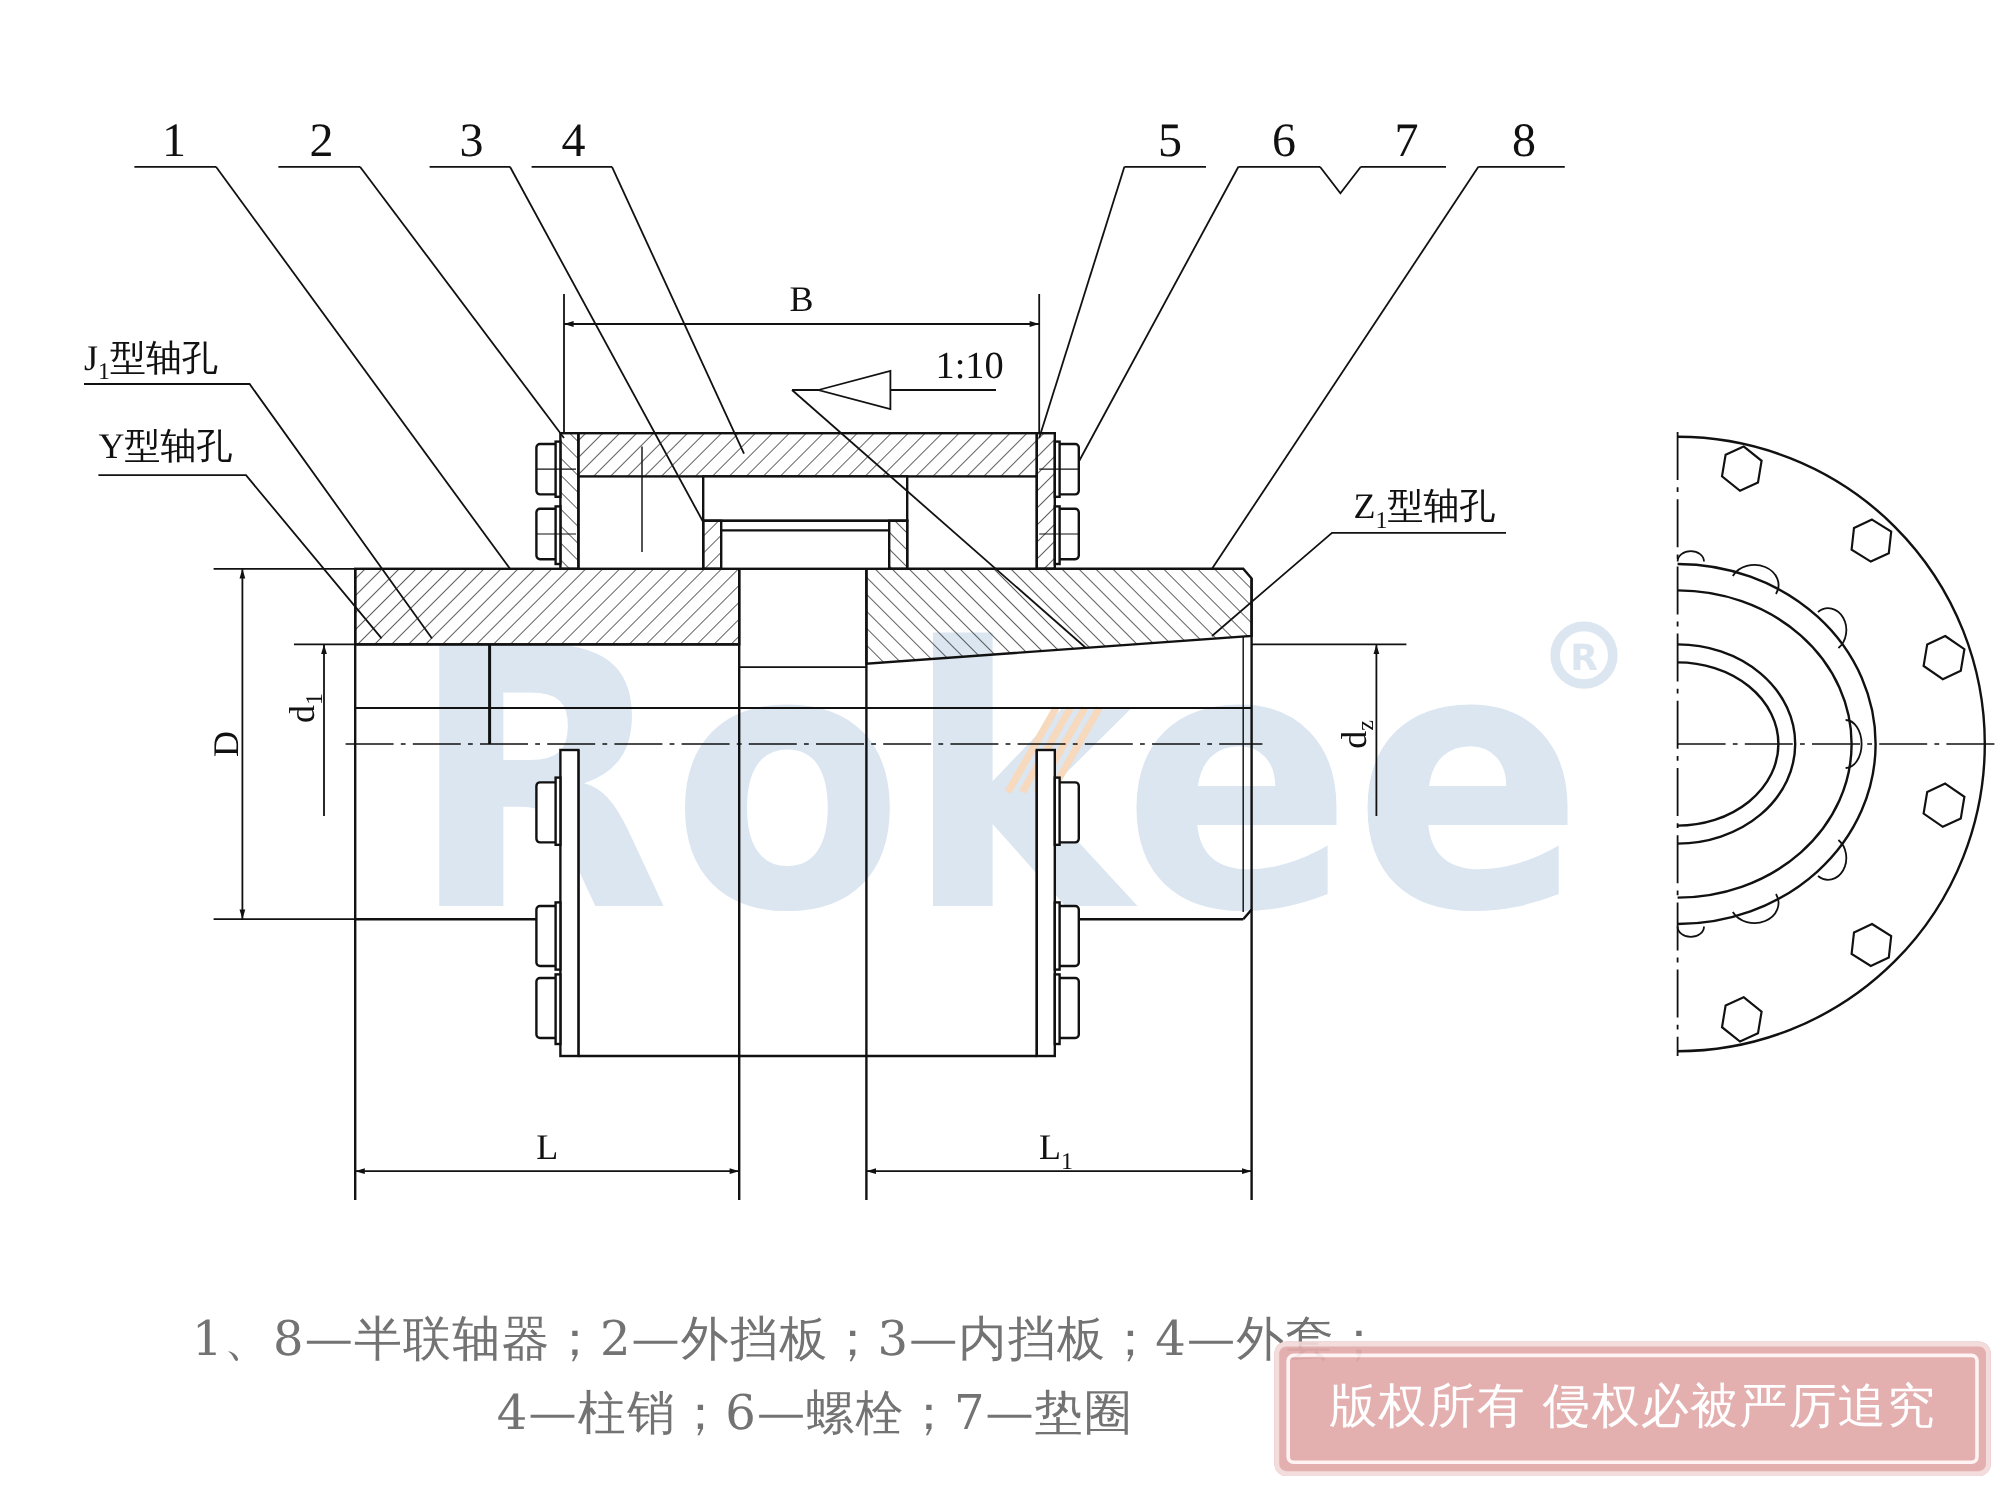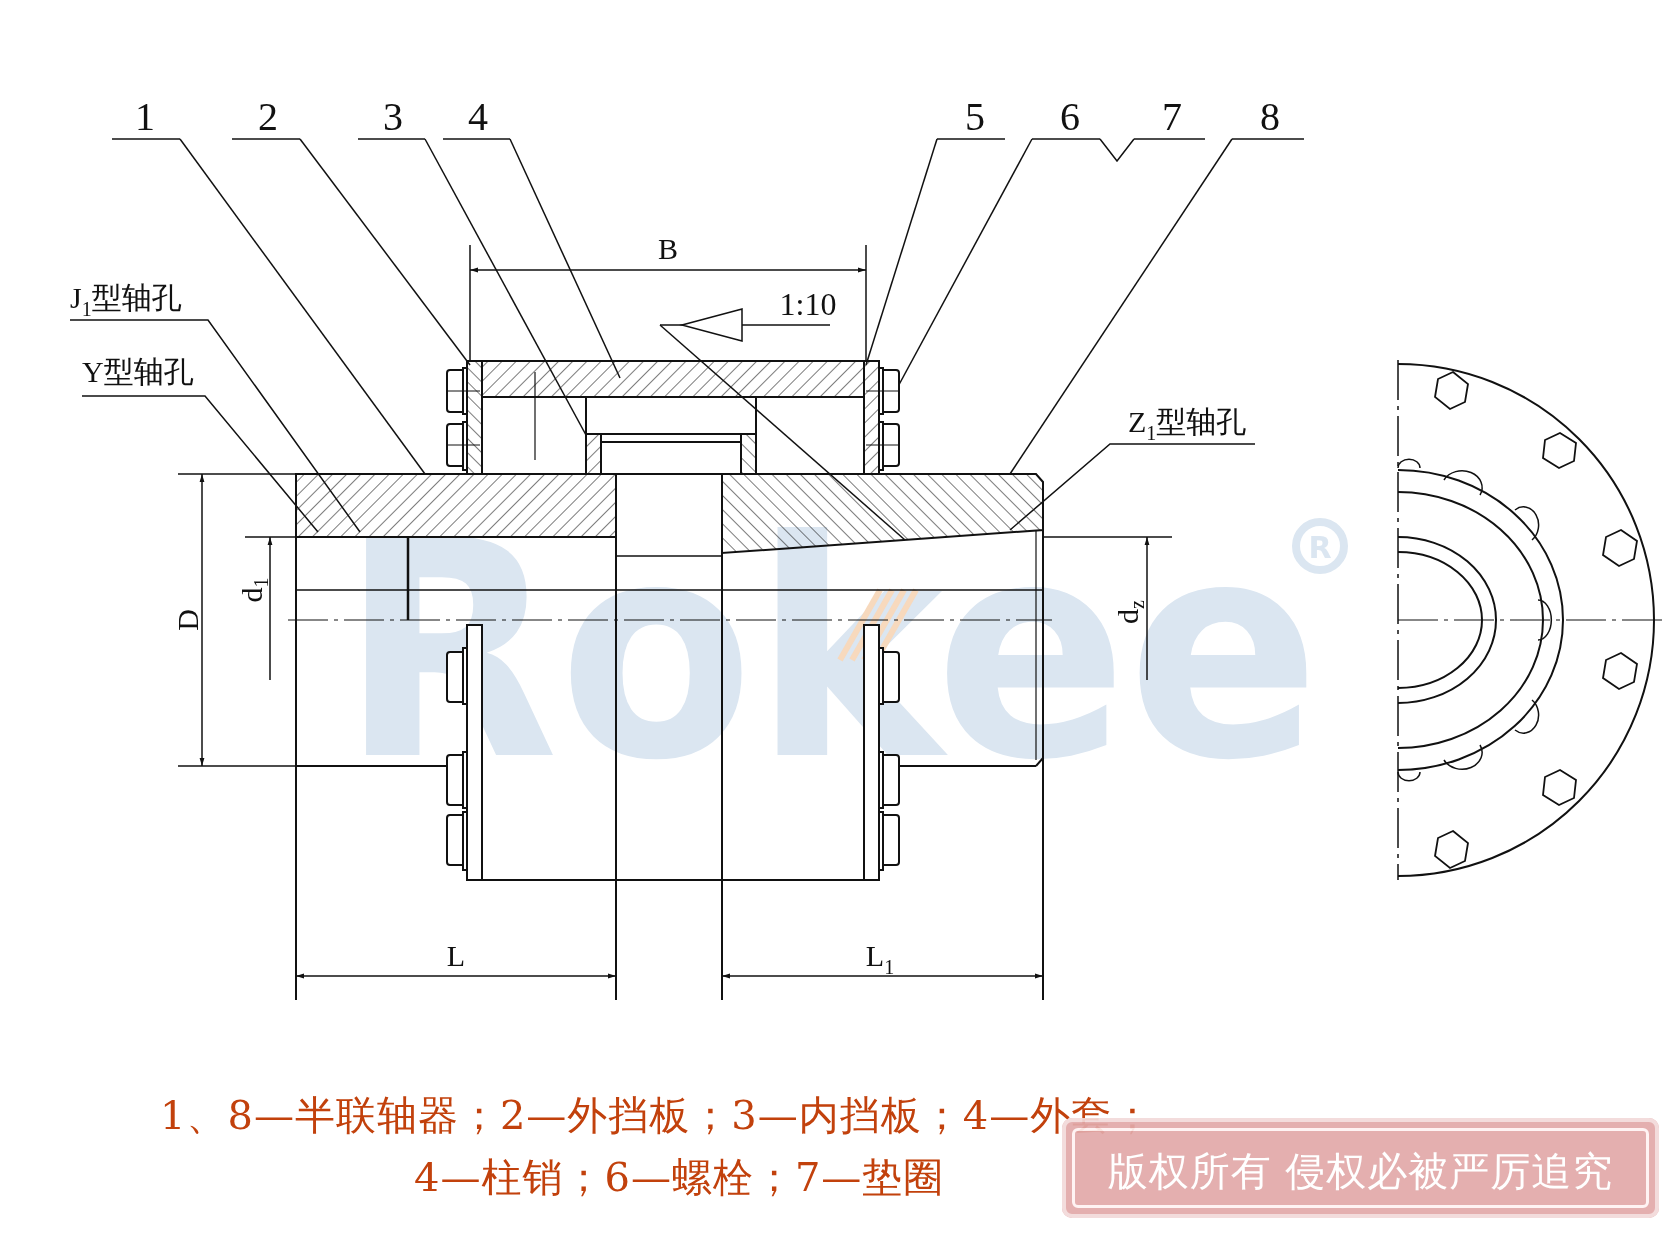--- a/index.html
+++ b/index.html
@@ -1,21 +1,21 @@
 <!DOCTYPE html>
 <html><head>
 <meta charset="utf-8">
 <style>
   html, body { margin:0; padding:0; background:#ffffff; }
   body { width:1680px; height:1260px; position:relative; overflow:hidden; font-family:"DejaVu Serif", "Liberation Serif", serif; }
   #stage { position:absolute; left:0; top:0; width:1680px; height:1260px; }
   .lbl { font-family:"Liberation Serif", "DejaVu Serif", serif; fill:#111; }
   .wm-text { font-family:"DejaVu Sans", "Liberation Sans", sans-serif; font-weight:bold; }
-  .caption { position:absolute; font-family:"DejaVu Serif", "Liberation Serif", serif; font-size:40px; color:#c2410c; white-space:nowrap; letter-spacing:1px;text-align:center; }
-  .stamp { position:absolute; left:1062px; top:1118px; width:597px; height:100px; border-radius:10px;
+  .caption { position:absolute; font-family:"DejaVu Serif", "Liberation Serif", serif; font-size:40px; color:#737373; white-space:nowrap; letter-spacing:1px;text-align:center; }
+  .stamp { position:absolute; left:1062px; top:1118px; width:597px; height:112px; border-radius:10px;
            background:#e2a9a9; opacity:0.92; box-shadow:0 0 0 4px #f3dada inset; }
   .stamp-inner { position:absolute; left:10px; top:10px; right:10px; bottom:10px; border:3px solid #fff2f2; border-radius:6px; }
   .stamp-text { position:absolute; left:0; right:0; top:26px; text-align:center; color:#ffffff;
                 font-family:"DejaVu Sans", "Liberation Sans", sans-serif; font-size:40px; letter-spacing:1px; }
 </style>
 </head>
 <body>
 
 <svg id="stage" width="1680" height="1260" viewBox="0 0 1680 1260" xmlns="http://www.w3.org/2000/svg">
   <defs>

